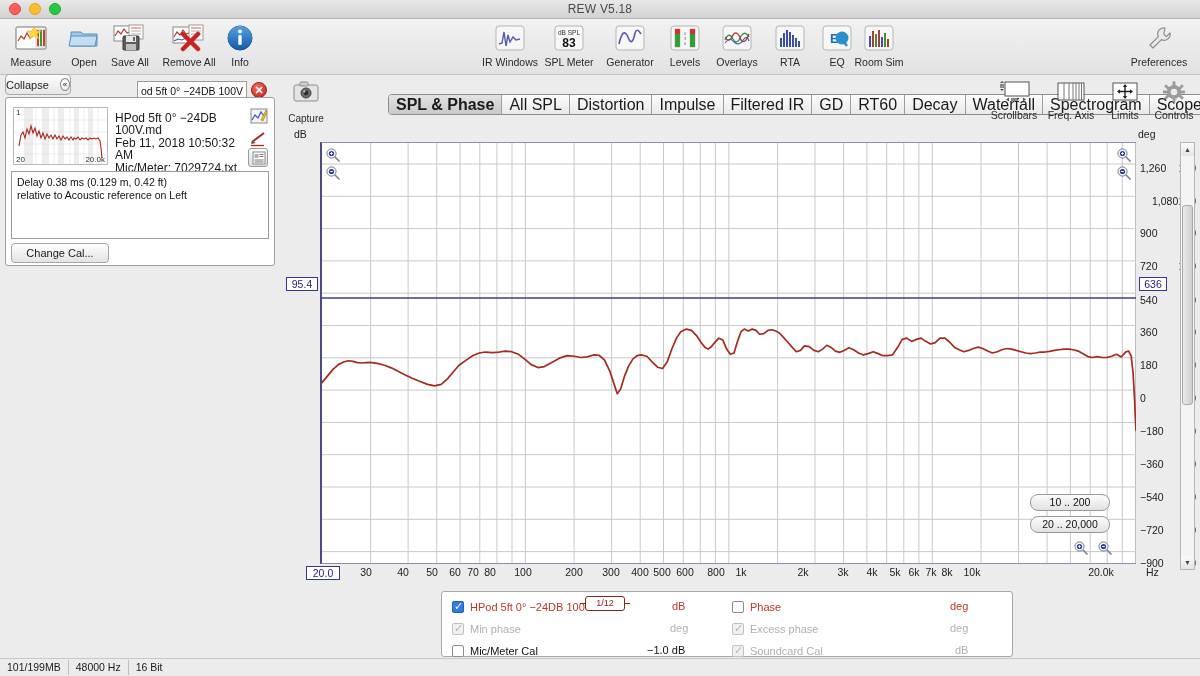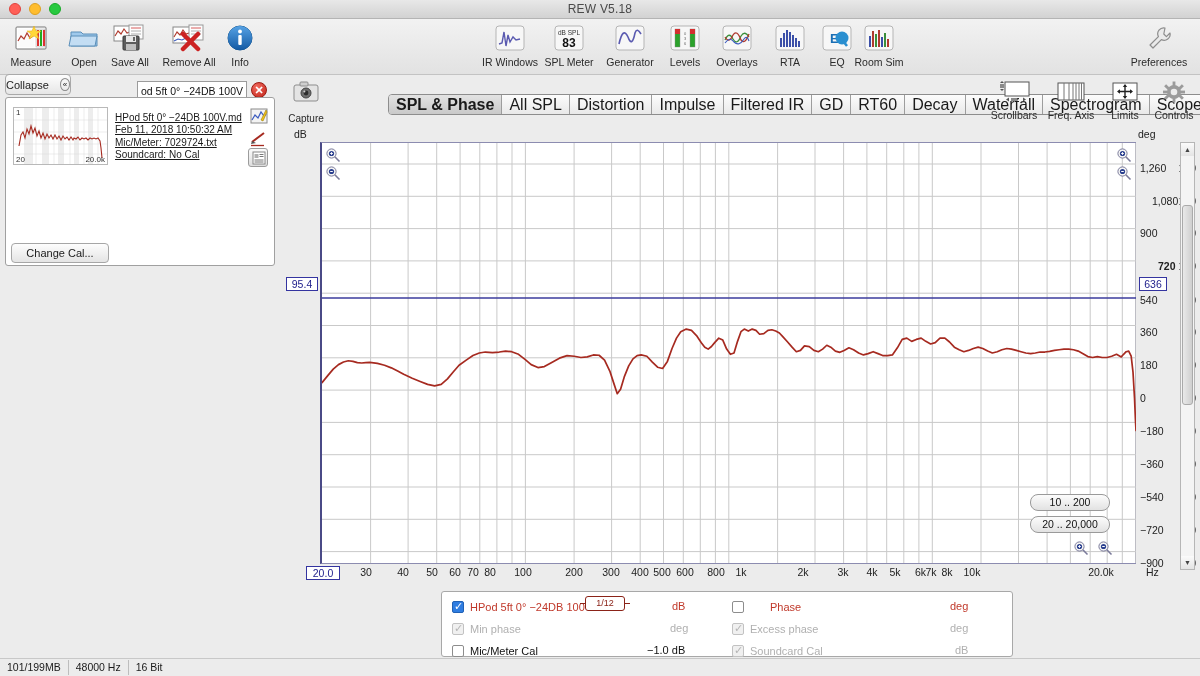--- a/index.html
+++ b/index.html
@@ -70,21 +70,21 @@
   }
   #thumb {
     position: absolute; left: 13px; top: 107px; width: 95px; height: 58px;
     background: #fff; border: 1px solid #b9b9b9; overflow: hidden;
   }
   #thumb .tnum { position:absolute; left:2px; top:0px; font-size:8px; color:#333; z-index:3;}
   #thumb .lo { position:absolute; left:2px; bottom:0px; font-size:8px; color:#333; z-index:3;}
   #thumb .hi { position:absolute; right:2px; bottom:0px; font-size:8px; color:#333; z-index:3;}
   #metatext {
     position: absolute; left: 115px; top: 112px; width: 140px;
-    font-size: 10px; color: #1a1a1a; line-height: 12.4px; text-decoration: underline;
+    font-size: 12px; color: #1a1a1a; line-height: 12.4px;
   }
   .sideicon { position: absolute; cursor: default; }
   #notesbox {
     position: absolute; left: 11px; top: 171px; width: 258px; height: 68px;
     background: #fff; border: 1px solid #9d9d9d;
     font-size: 10.5px; color: #111; padding: 4px 5px; line-height: 12.6px;
   }
   #changecal {
     position: absolute; left: 11px; top: 243px; width: 98px; height: 20px;
     background: linear-gradient(#fdfdfd, #e4e4e4);
@@ -470,20 +470,24 @@
     <svg width="14" height="14" viewBox="0 0 14 14" style="margin:2px 0 0 3px;">
       <rect x="1" y="1" width="12" height="12" fill="#fff" stroke="#888"></rect>
       <rect x="2.5" y="3" width="4" height="4" fill="#b0b0b0"></rect>
       <line x1="7.5" y1="3.5" x2="11.5" y2="3.5" stroke="#777"></line>
       <line x1="7.5" y1="5.5" x2="11.5" y2="5.5" stroke="#777"></line>
       <line x1="2.5" y1="9" x2="11.5" y2="9" stroke="#777"></line>
       <line x1="2.5" y1="11" x2="11.5" y2="11" stroke="#777"></line>
     </svg>
   </div>
 
+  <div id="notesbox">
+    <div>Delay 0.38 ms (0.129 m, 0.42 ft)</div>
+    <div>relative to Acoustic reference on  Left</div>
+  </div>
 
   <div id="changecal">Change Cal...</div>
 
   <div id="capture">
     <div>
       <svg width="28" height="24" viewBox="0 0 28 24">
         <rect x="2" y="5" width="24" height="16" rx="2" fill="#e4e4e4" stroke="#8d8d8d"></rect>
         <rect x="8" y="2" width="8" height="4" rx="1" fill="#cfcfcf" stroke="#8d8d8d"></rect>
         <circle cx="14" cy="13" r="5" fill="#6e6e6e" stroke="#444"></circle>
         <circle cx="14" cy="13" r="2.4" fill="#2d2d2d"></circle>
@@ -590,21 +594,21 @@
     <div class="ylab" style="top:330px;width:30px;">40</div>
     <div class="ylab" style="top:363px;width:30px;">30</div>
     <div class="ylab" style="top:396px;width:30px;">20</div>
     <div class="ylab" style="top:429px;width:30px;">10</div>
 
     <div class="marker" style="left:0px;top:149px;width:32px;text-align:center;">95.4</div>
 
     <div class="rlab" style="left:854px;top:34px;">1,260</div>
     <div class="rlab" style="left:854px;top:67px;margin-left:12px;">1,080</div>
     <div class="rlab" style="left:854px;top:99px;">900</div>
-    <div class="rlab" style="left:872px;top:132px;font-weight:bold;">720</div>
+    <div class="rlab" style="left:854px;top:132px;">720</div>
     <div class="rlab" style="left:854px;top:166px;">540</div>
     <div class="rlab" style="left:854px;top:198px;">360</div>
     <div class="rlab" style="left:854px;top:231px;">180</div>
     <div class="rlab" style="left:854px;top:264px;">0</div>
     <div class="rlab" style="left:854px;top:297px;">−180</div>
     <div class="rlab" style="left:854px;top:330px;">−360</div>
     <div class="rlab" style="left:854px;top:363px;">−540</div>
     <div class="rlab" style="left:854px;top:396px;">−720</div>
     <div class="rlab" style="left:854px;top:429px;">−900</div>
 
@@ -737,21 +741,21 @@
       <div class="xlab" style="left:311px;width:28px;">300</div>
       <div class="xlab" style="left:340px;width:28px;">400</div>
       <div class="xlab" style="left:362px;width:28px;">500</div>
       <div class="xlab" style="left:385px;width:28px;">600</div>
       <div class="xlab" style="left:416px;width:28px;">800</div>
       <div class="xlab" style="left:443px;width:24px;">1k</div>
       <div class="xlab" style="left:505px;width:24px;">2k</div>
       <div class="xlab" style="left:545px;width:24px;">3k</div>
       <div class="xlab" style="left:574px;width:24px;">4k</div>
       <div class="xlab" style="left:597px;width:24px;">5k</div>
-      <div class="xlab" style="left:616px;width:24px;text-align:right;">6k</div>
+      <div class="xlab" style="left:616px;width:24px;">6k</div>
       <div class="xlab" style="left:633px;width:24px;">7k</div>
       <div class="xlab" style="left:649px;width:24px;">8k</div>
       <div class="xlab" style="left:671px;width:30px;">10k</div>
       <div class="xlab" style="left:795px;width:40px;">20.0k</div>
     </div>
     <div id="hzlbl">Hz</div>
   </div>
 
   <div id="vscroll">
     <div class="sarrow" style="top:0;">▲</div>
@@ -763,21 +767,21 @@
 
     <div class="lgrow" style="left:10px;top:4px;">
       <span class="cb checked"></span>
       <span class="lgtext red">HPod 5ft 0° −24DB 100V</span>
     </div>
     <div id="smoothbox">
       <span>1/12</span>
     </div>
     <div class="unit red" style="left:230px;top:8px;">dB</div>
 
-    <div class="lgrow" style="left:290px;top:4px;gap:20px;">
+    <div class="lgrow" style="left:290px;top:4px;">
       <span class="cb"></span>
       <span class="lgtext red">Phase</span>
     </div>
     <div class="unit red" style="left:508px;top:8px;">deg</div>
 
     <div class="lgrow" style="left:10px;top:26px;">
       <span class="cb dim"></span>
       <span class="lgtext gray">Min phase</span>
     </div>
     <div class="unit gray" style="left:228px;top:30px;">deg</div>

